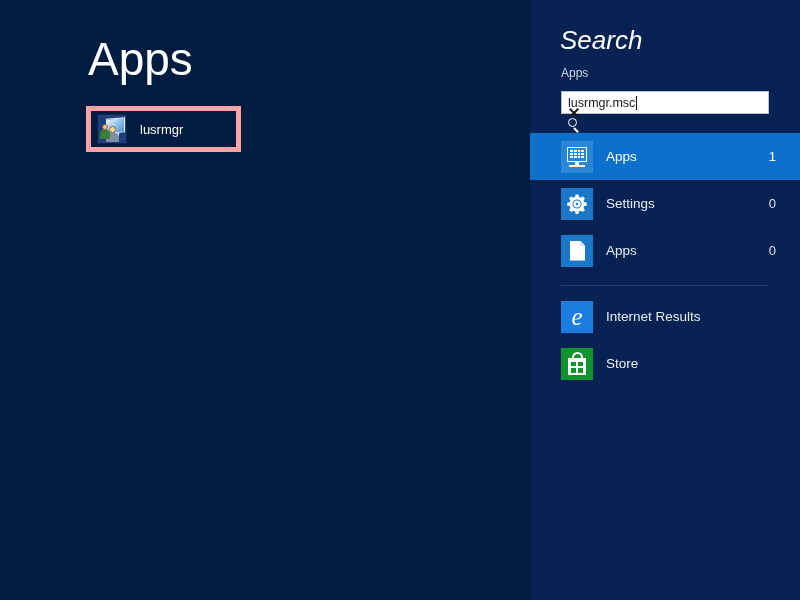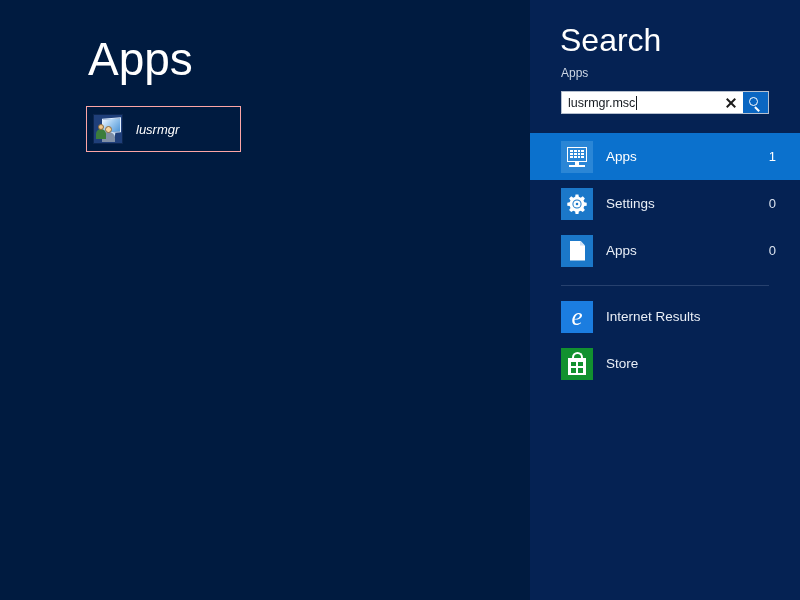--- a/index.html
+++ b/index.html
@@ -50,26 +50,25 @@
     margin-left: 22px;
     line-height: 24px;
   }
 
   #app-tile {
     position: absolute;
     left: 86px;
     top: 106px;
     width: 155px;
     height: 46px;
-    border: 1px solid #fca5a5;
+    border: 5px solid #fca5a5;
     box-sizing: border-box;
     display: flex;
     align-items: center;
     background: transparent;
-    font-style: italic;
   }
   #app-tile-icon {
     width: 30px;
     height: 30px;
     margin-left: 6px;
     position: relative;
     flex: 0 0 auto;
     background: #1f3f7a;
     border: 1px solid #0d264f;
     box-sizing: border-box;
@@ -124,43 +123,45 @@
   #search-panel {
     position: absolute;
     left: 530px; top: 0;
     width: 270px;
     height: 600px;
     background: #052253;
   }
   #search-heading {
     position: absolute;
     left: 30px; top: 24px;
-    font-size: 32px;
+    font-size: 26px;
     font-weight: 300;
     color: #ffffff;
     line-height: 32px;
+    font-style: italic;
   }
   #search-scope-label {
     position: absolute;
     left: 31px; top: 66px;
     font-size: 12px;
     color: #cdd6e4;
   }
   #search-box {
     position: absolute;
     left: 561px - 530px;
     top: 91px;
     left: 31px;
     width: 208px;
     height: 23px;
     background: #ffffff;
     border: 1px solid #b6c0cf;
     box-sizing: border-box;
     display: flex;
     align-items: stretch;
+    flex-direction: column;
   }
   #search-input-wrap {
     position: relative;
     flex: 1 1 auto;
     display: flex;
     align-items: center;
     overflow: hidden;
   }
   #search-input-value {
     font-size: 12.5px;

